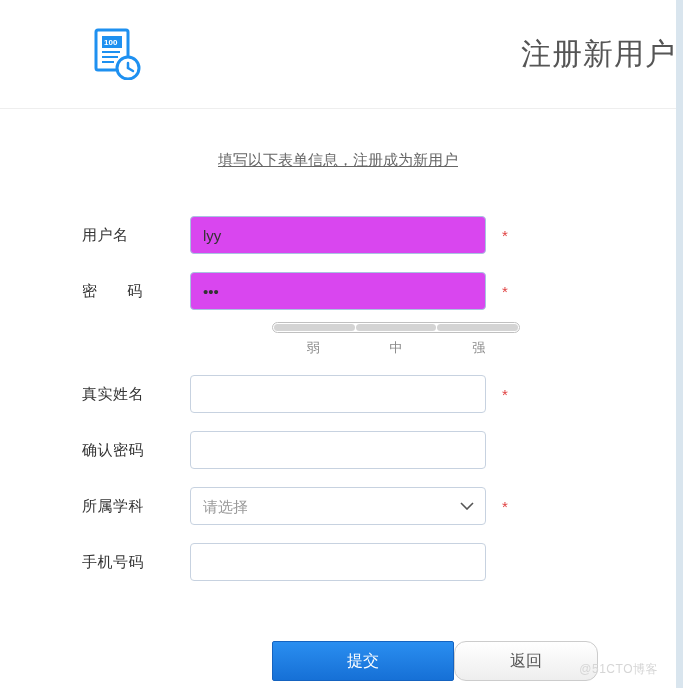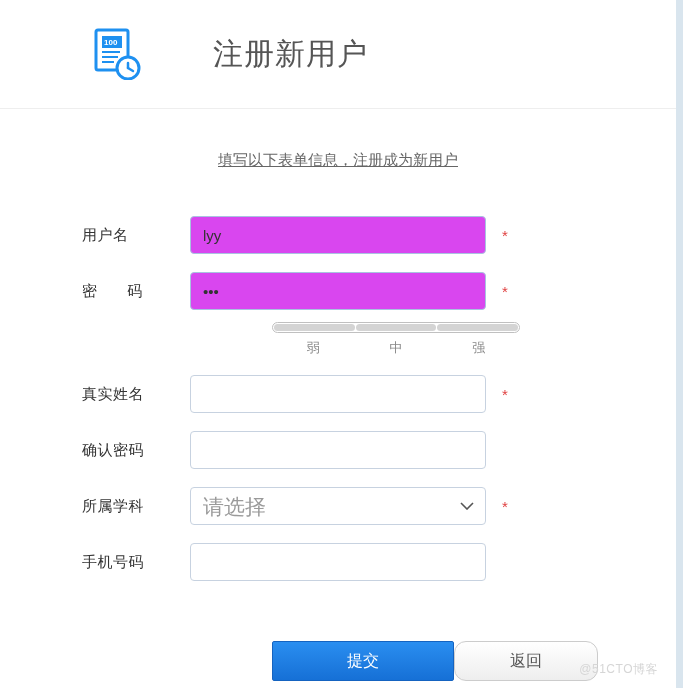--- a/index.html
+++ b/index.html
@@ -19,20 +19,21 @@
       width: 683px;
       height: 688px;
       position: relative;
       border-right: 7px solid #d9e5ee;
     }
     .header {
       display: flex;
       align-items: center;
       padding: 28px 0 28px 90px;
       border-bottom: 1px solid #eeeeee;
+      justify-content: space-between;
     }
     .header-icon {
       width: 52px;
       height: 52px;
       margin-right: 36px;
       flex-shrink: 0;
     }
     .header-title {
       font-size: 30px;
       color: #555555;
@@ -120,21 +121,21 @@
       text-align: center;
       font-size: 13px;
       color: #888888;
     }
     .select {
       width: 296px;
       height: 38px;
       border: 1px solid #c7d2e0;
       border-radius: 4px;
       padding: 0 36px 0 12px;
-      font-size: 21px;
+      font-size: 15px;
       color: #9a9a9a;
       background: #ffffff;
       appearance: none;
       -webkit-appearance: none;
       position: relative;
     }
     .select-wrap {
       position: relative;
       width: 296px;
     }

